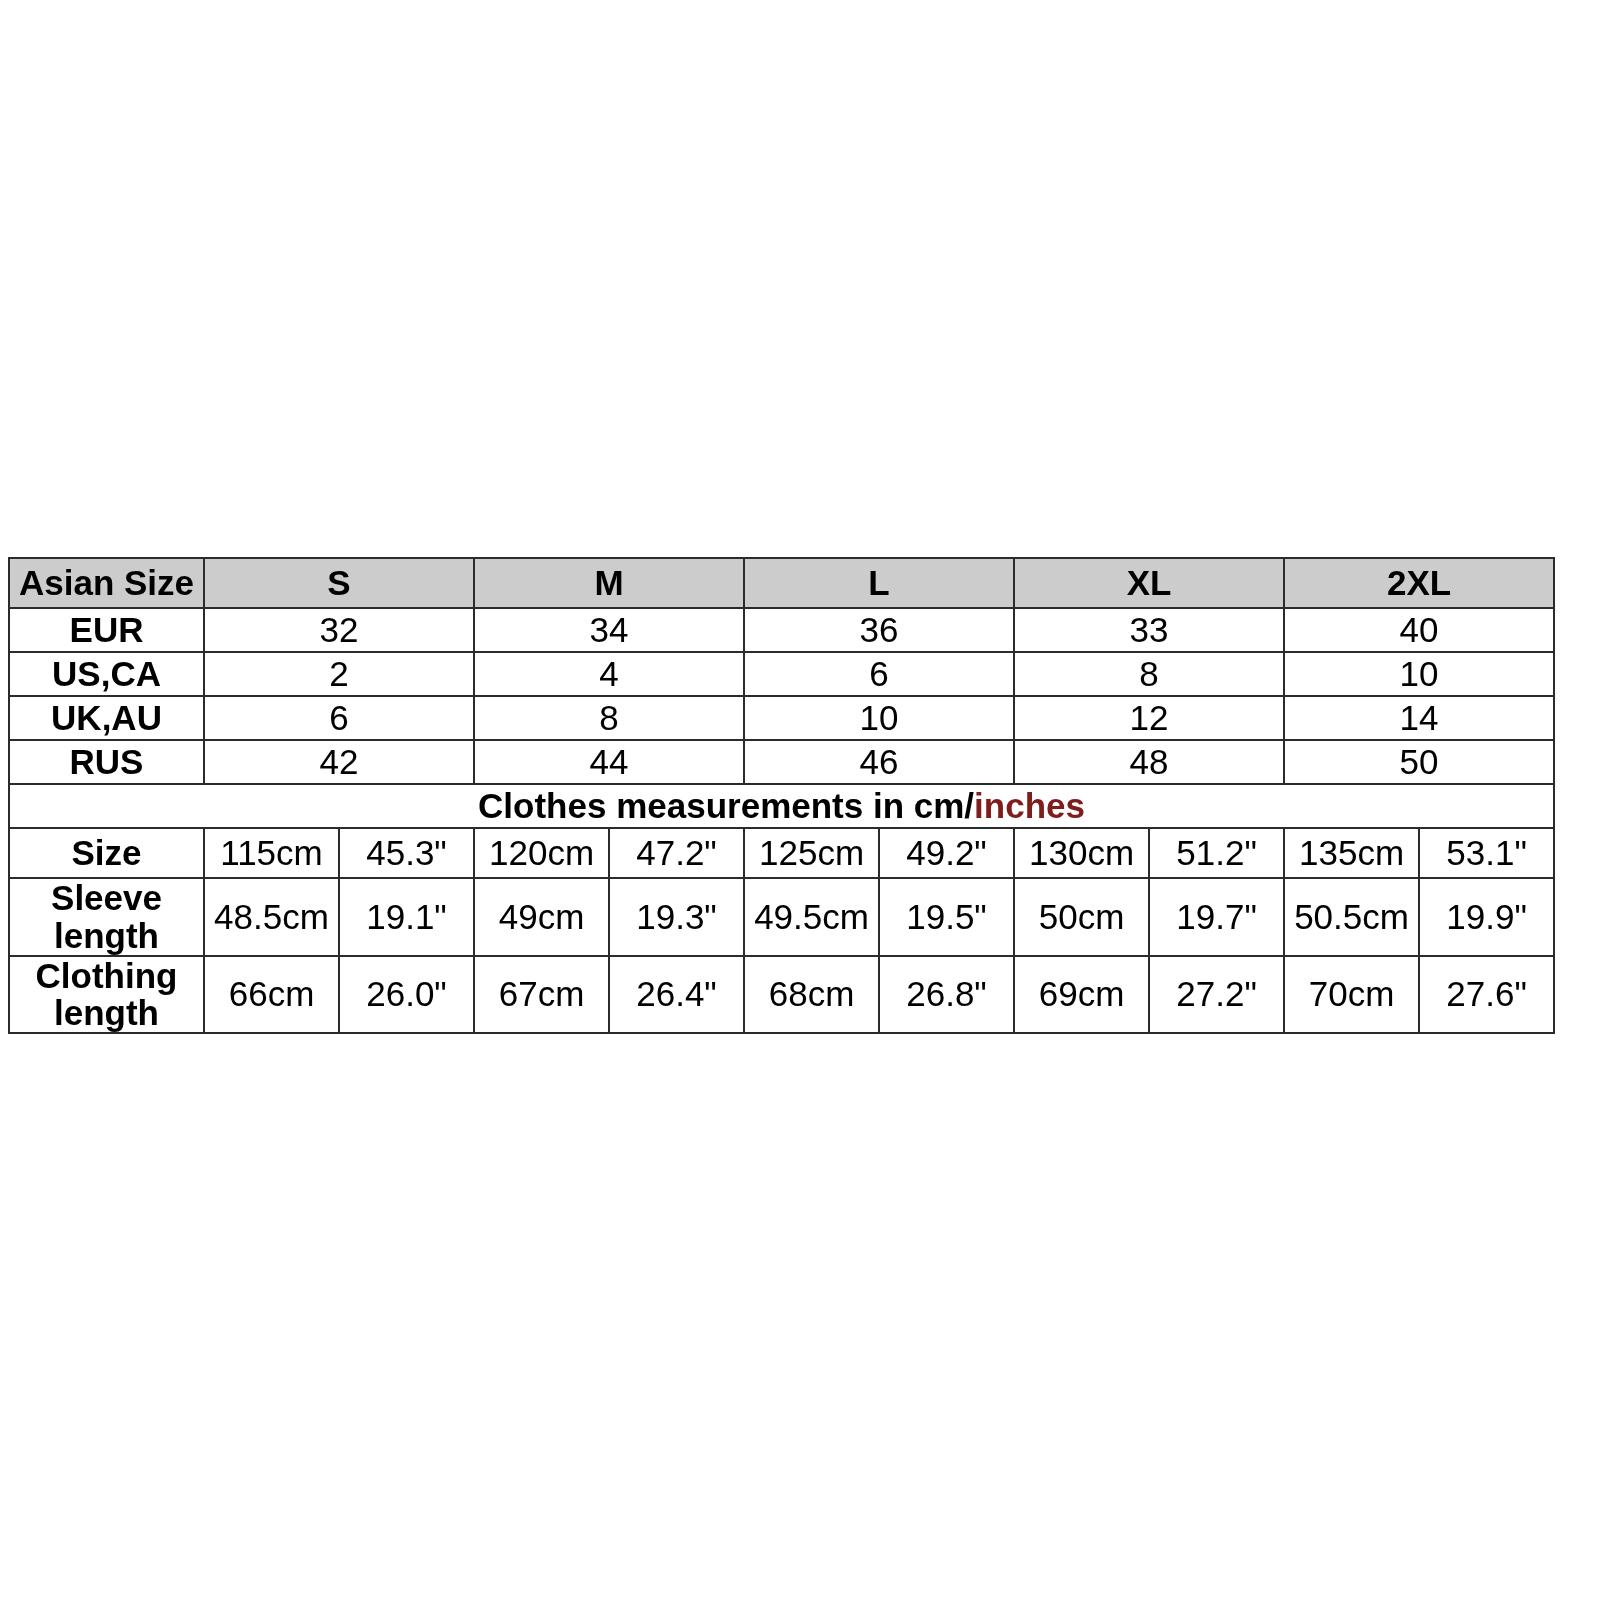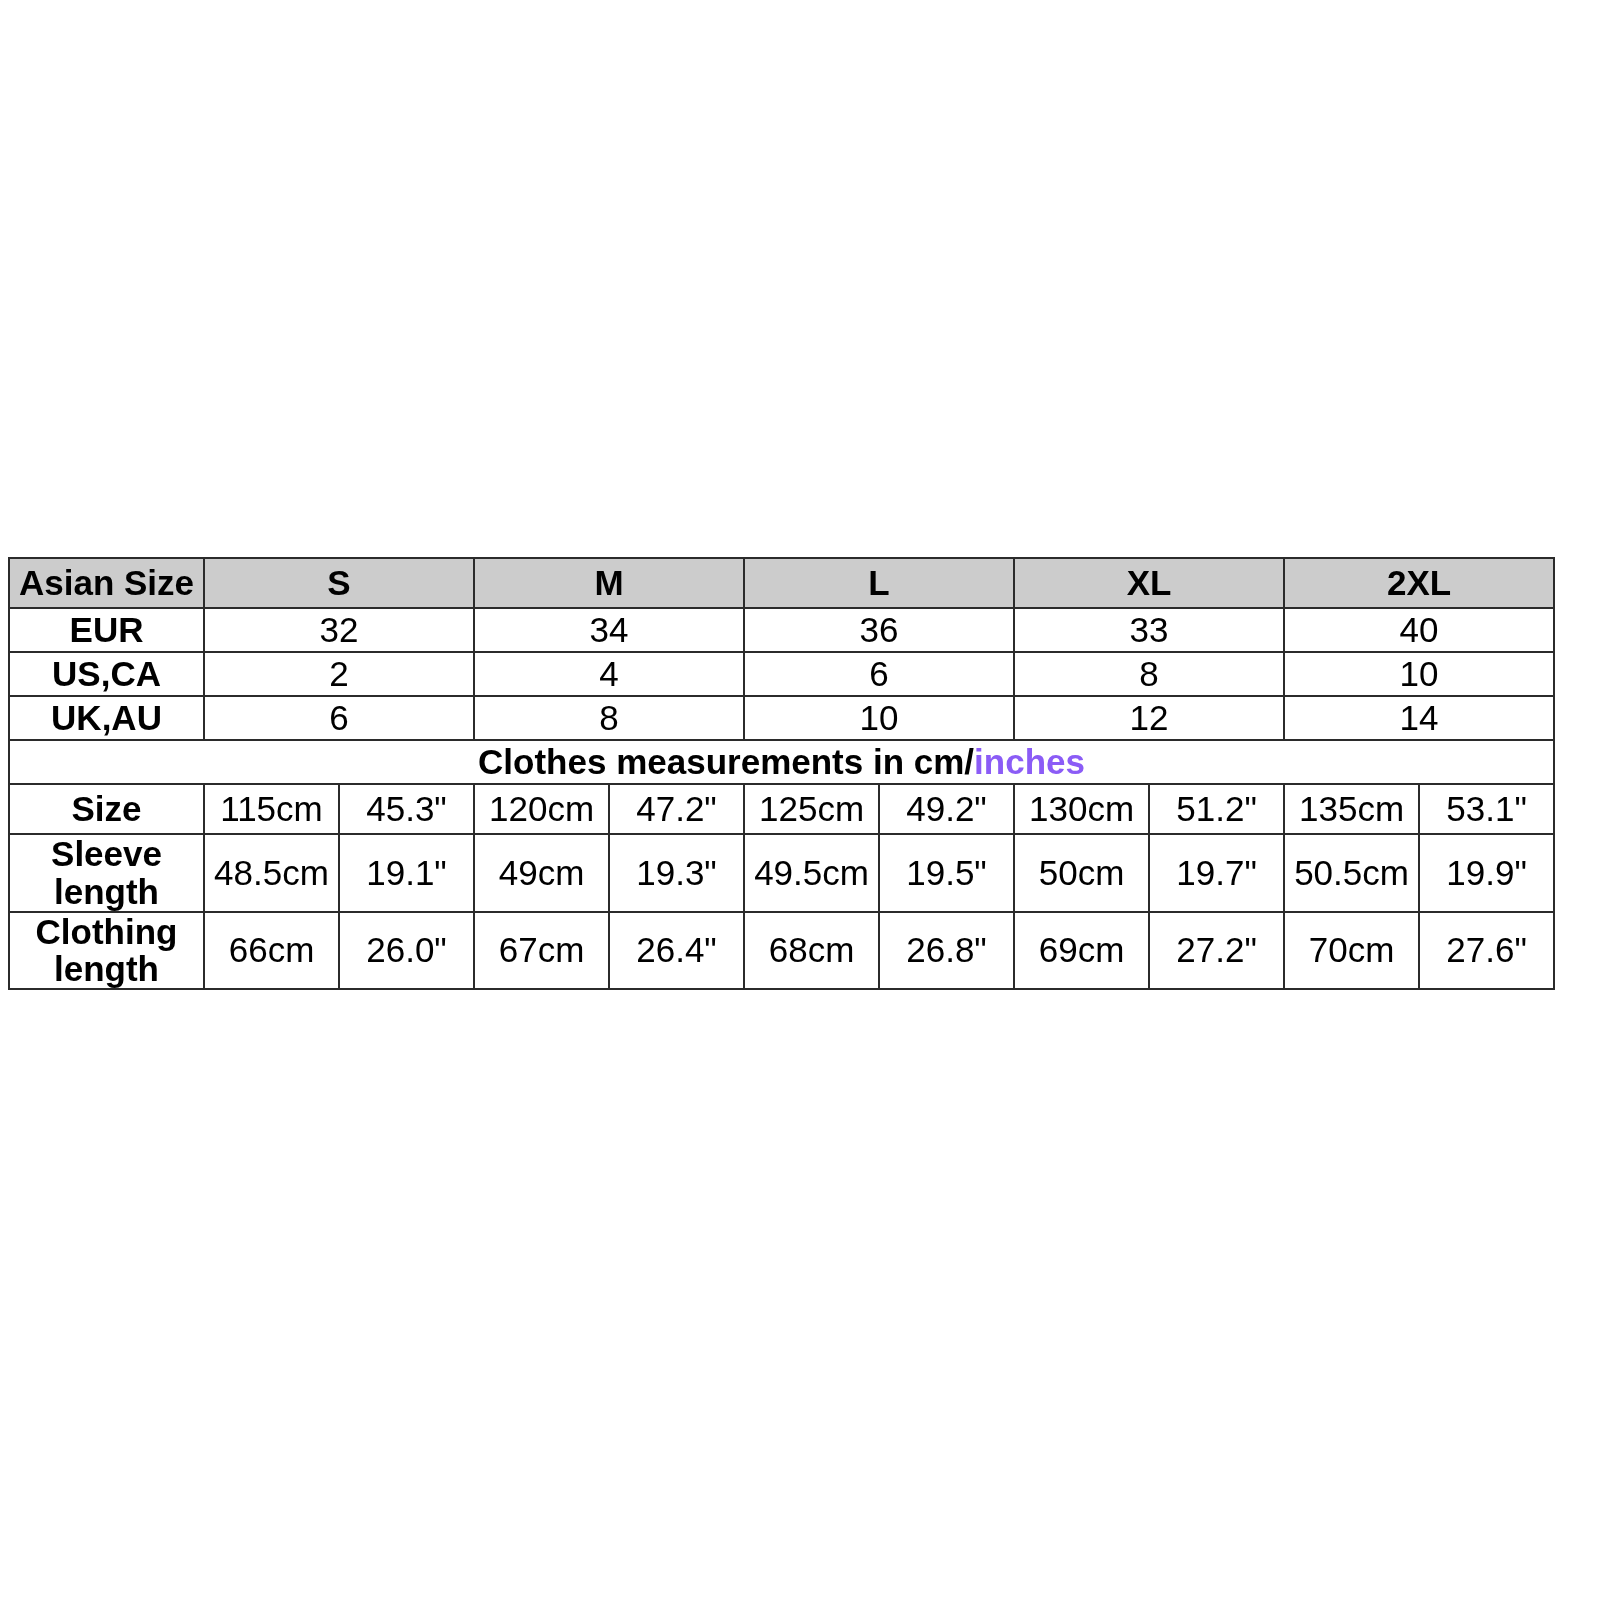--- a/index.html
+++ b/index.html
@@ -65,21 +65,21 @@
 
   
   td.section-banner {
     text-align: left;
     font-weight: bold;
     padding-left: 8px;
     font-size: 35px;
   }
 
   td.section-banner .red {
-    color: #8b5cf6;
+    color: #7f1d1d;
   }
 
   
   tr.code-row td { height: 42px; }
   tr.header-row td { height: 48px; }
   tr.banner-row td { height: 42px; }
   tr.meas-row td { height: 48px; }
   tr.meas-row.tall td { height: 75px; }
 
   td.inch {
@@ -144,20 +144,28 @@
 
         <tr class="code-row">
           <td class="label">UK,AU</td>
           <td colspan="2">6</td>
           <td colspan="2">8</td>
           <td colspan="2">10</td>
           <td colspan="2">12</td>
           <td colspan="2">14</td>
         </tr>
 
+        <tr class="code-row">
+          <td class="label">RUS</td>
+          <td colspan="2">42</td>
+          <td colspan="2">44</td>
+          <td colspan="2">46</td>
+          <td colspan="2">48</td>
+          <td colspan="2">50</td>
+        </tr>
 
         <tr class="banner-row">
           <td class="section-banner" colspan="11"><span>Clothes measurements in cm/</span><span class="red">inches</span></td>
         </tr>
 
         <tr class="meas-row">
           <td class="label">Size</td>
           <td class="cm">115cm</td>
           <td class="inch">45.3"</td>
           <td class="cm">120cm</td>

